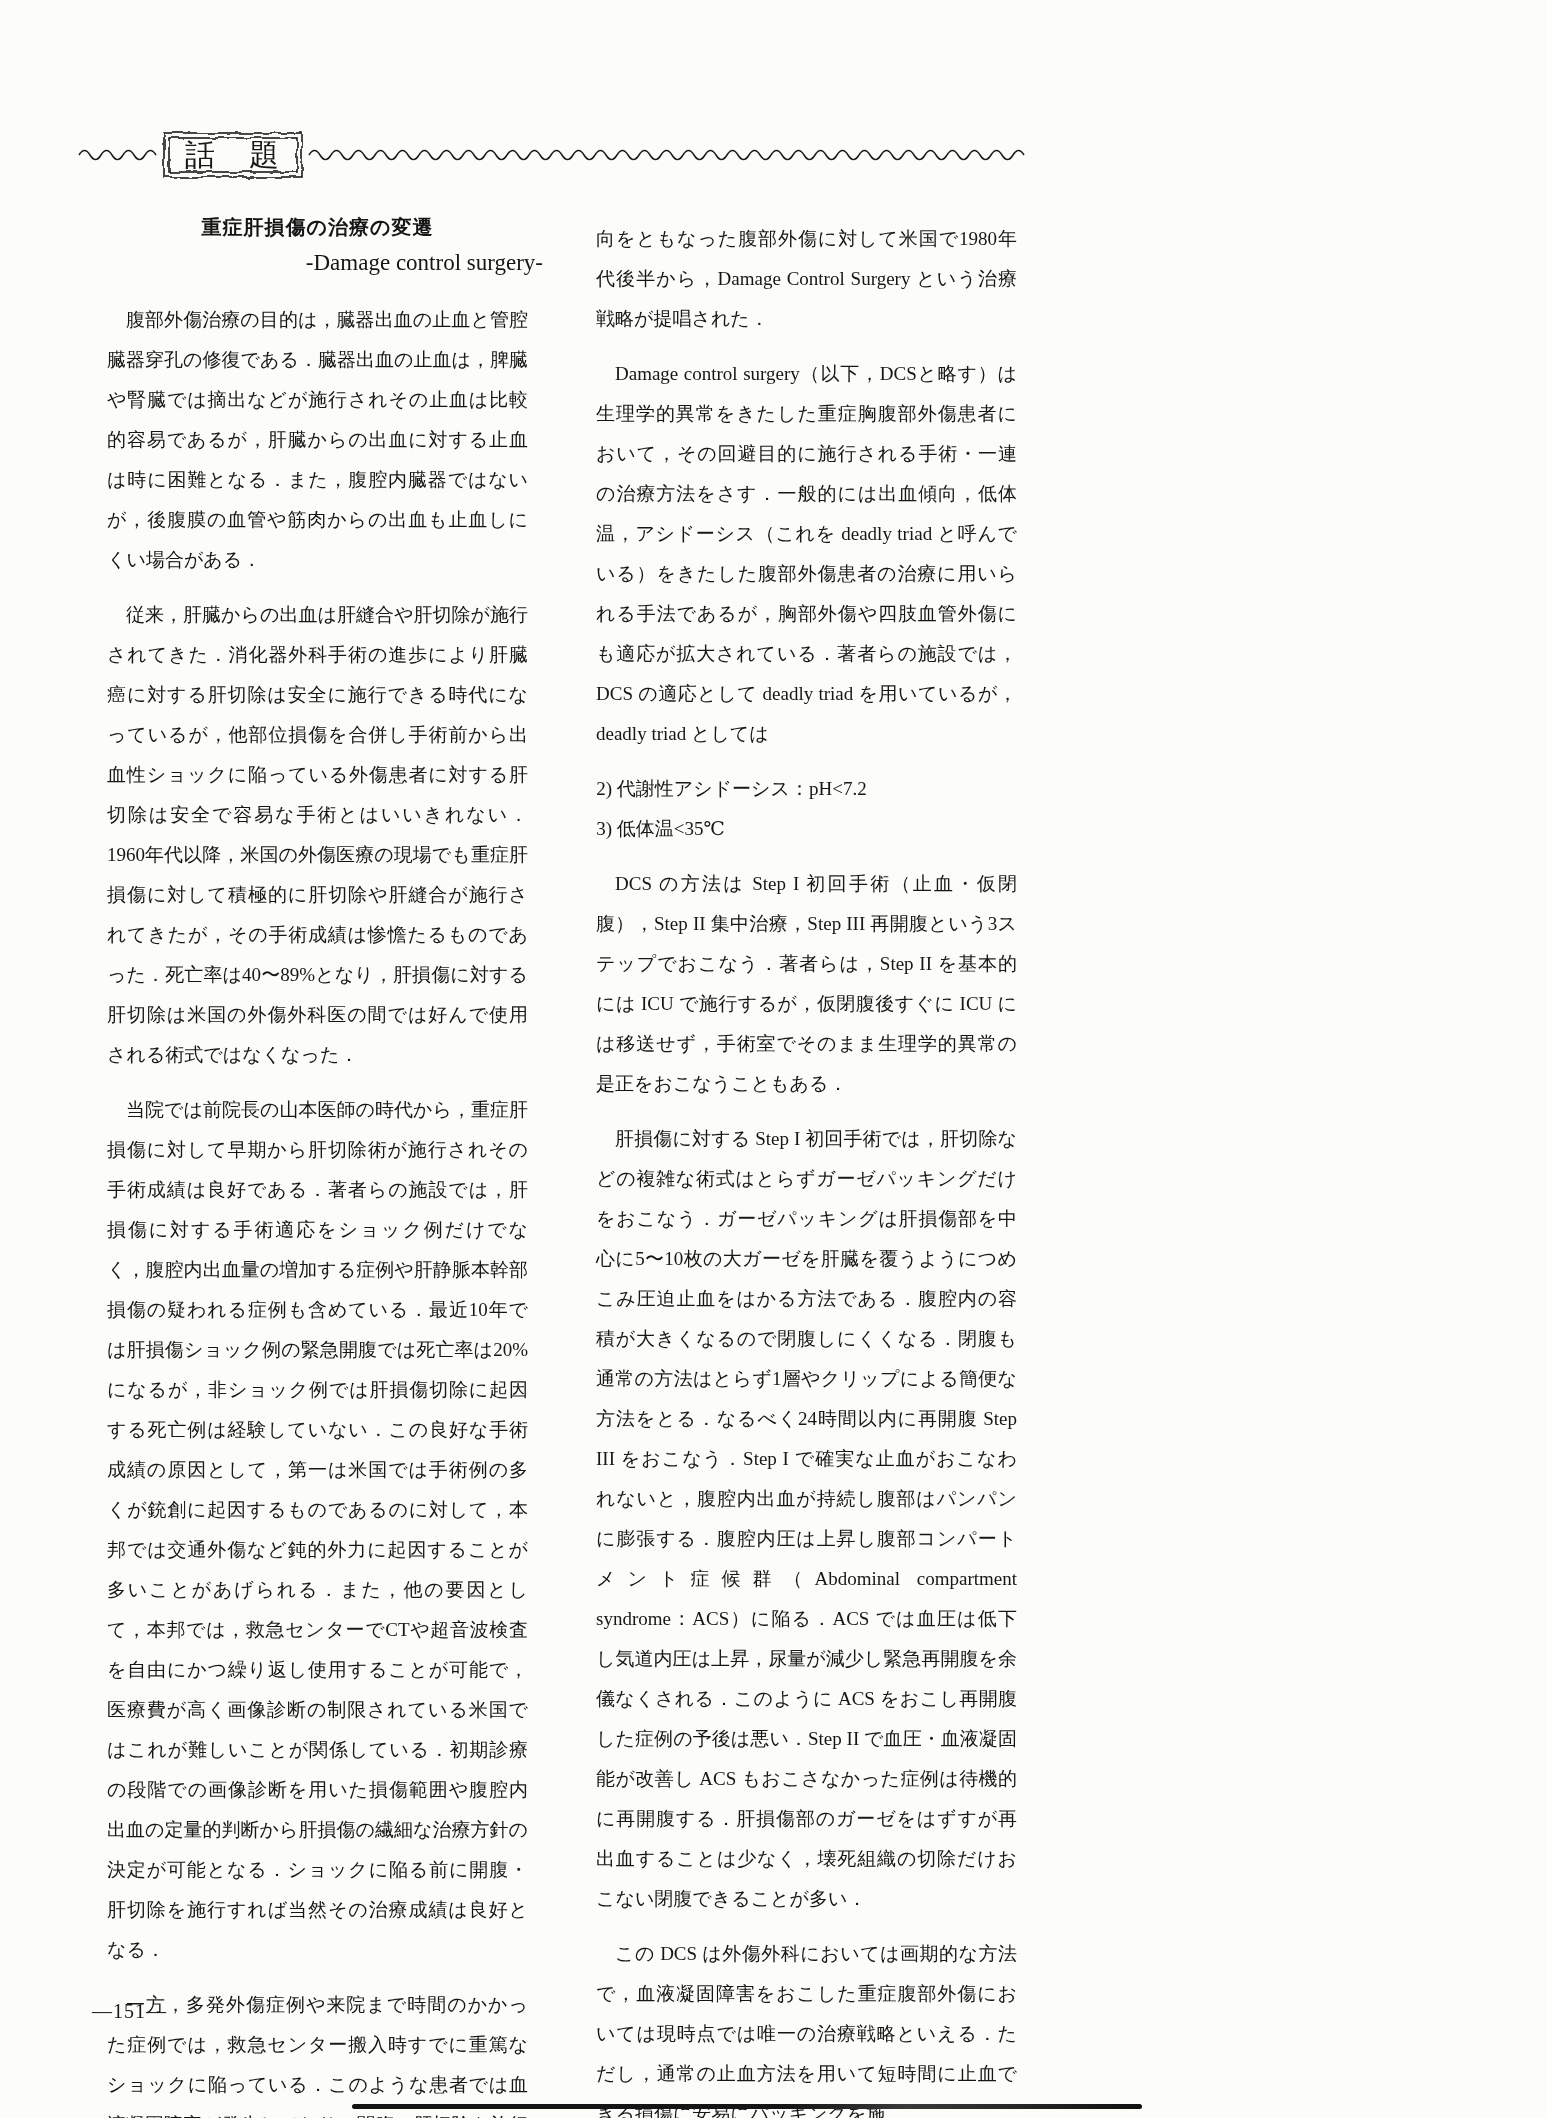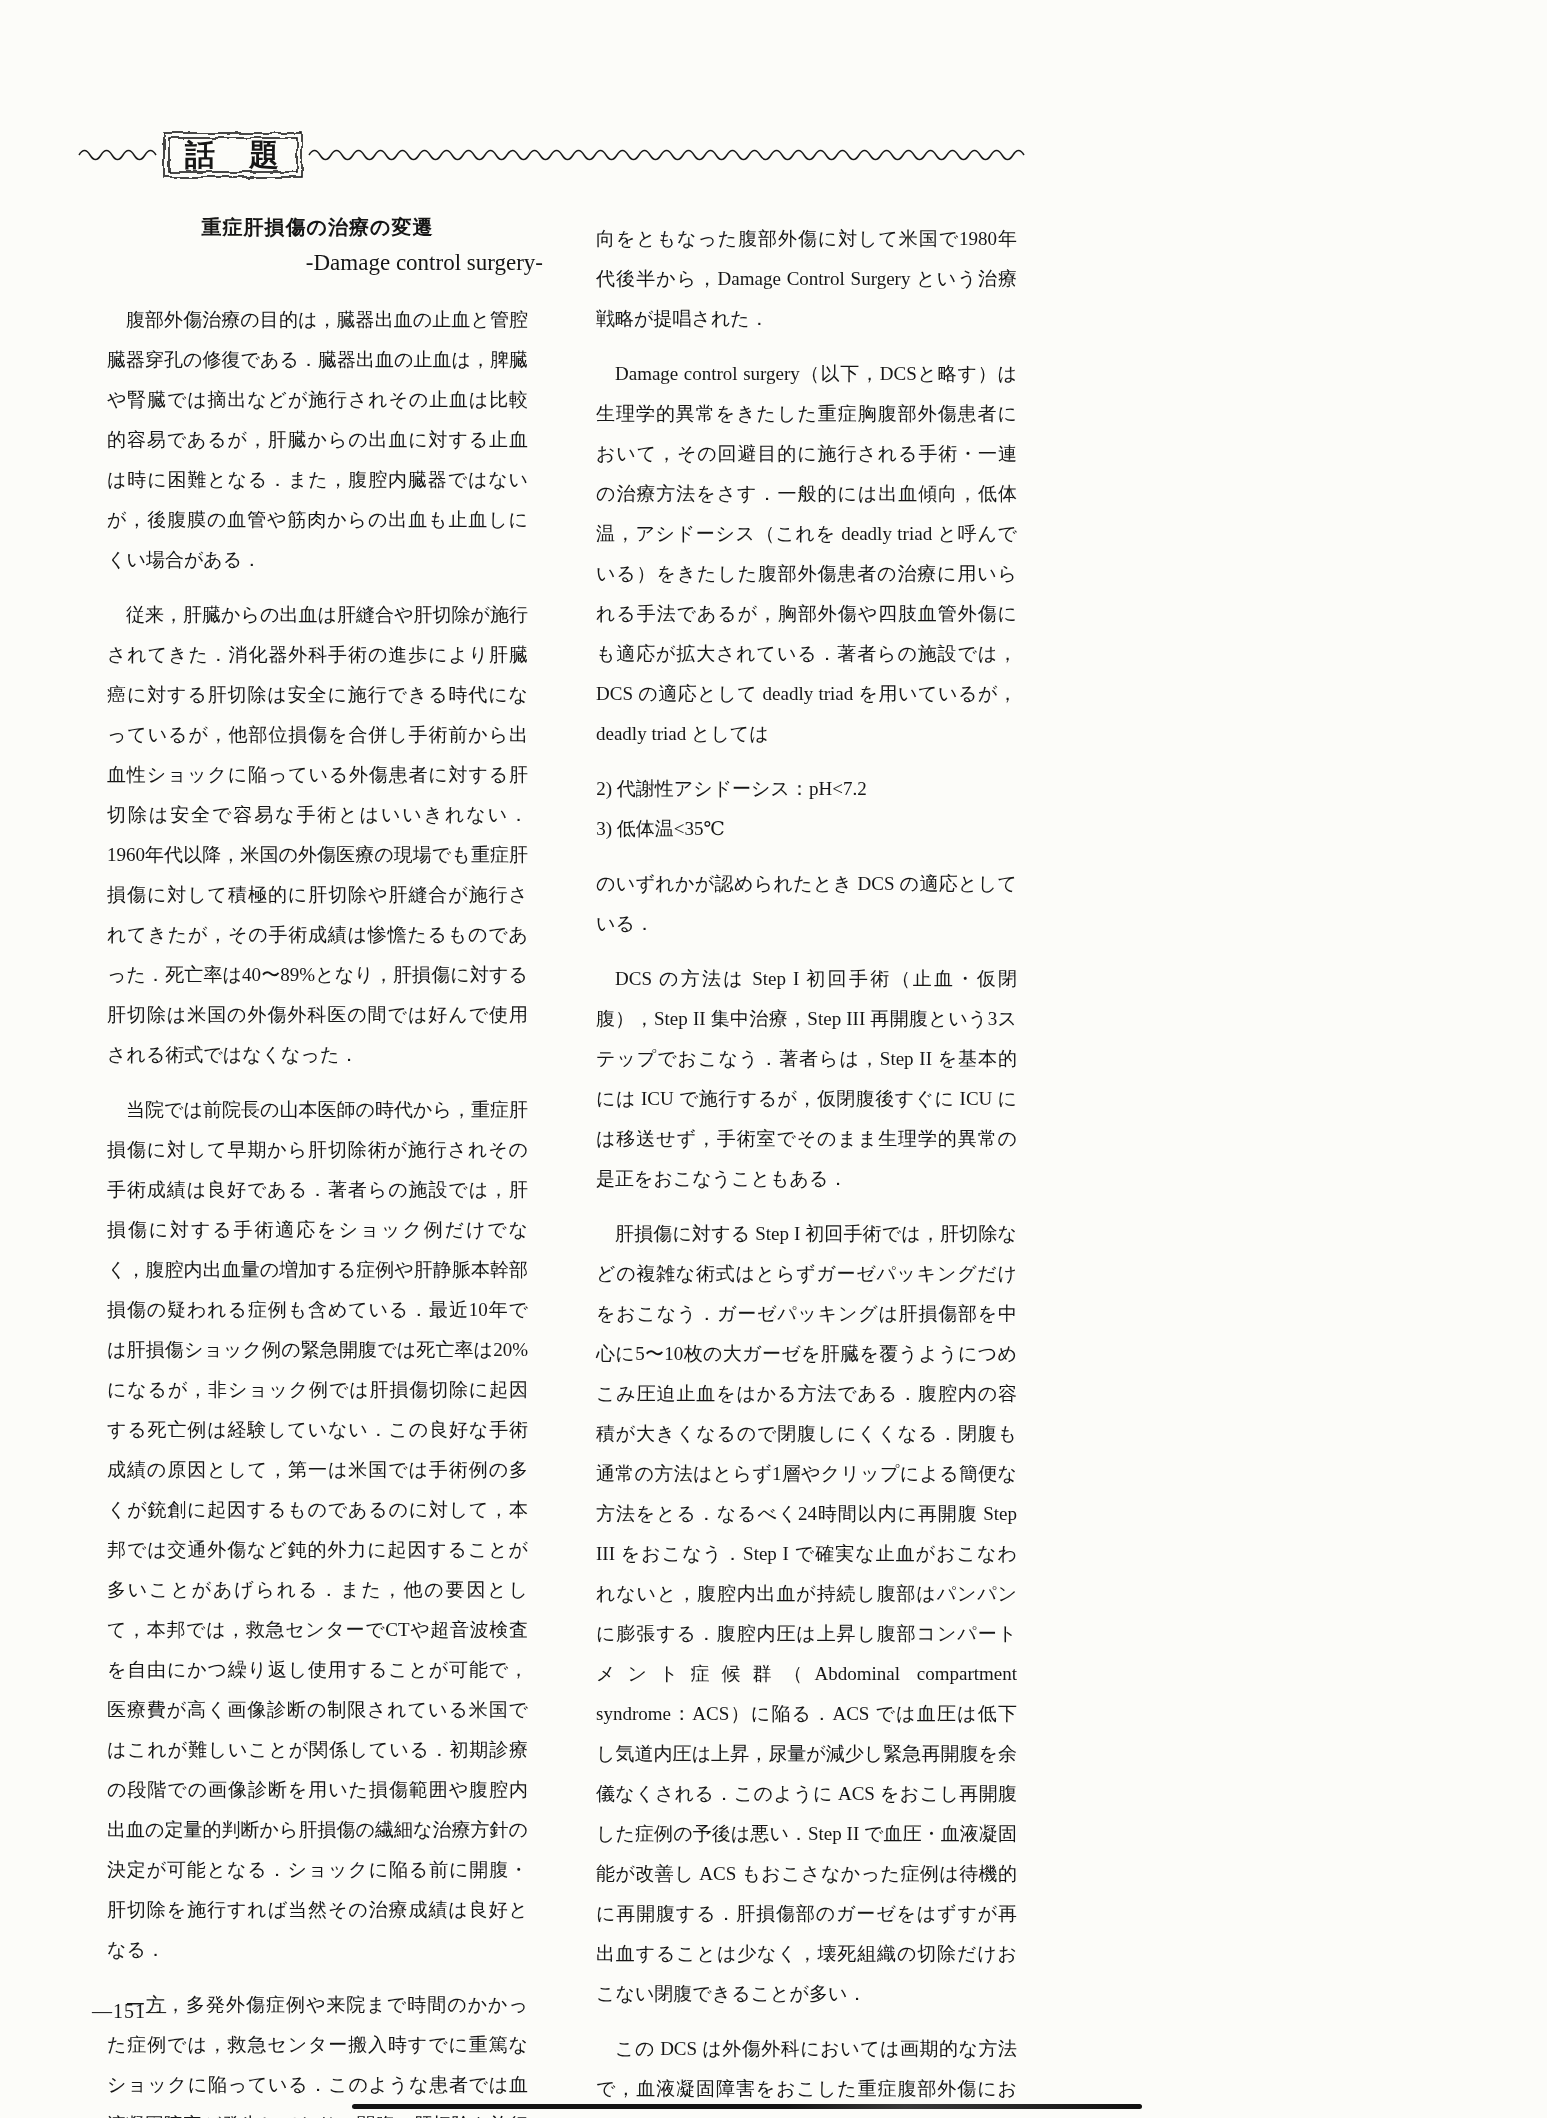--- a/index.html
+++ b/index.html
@@ -32,21 +32,21 @@
     height: 58px;
     display: flex;
     align-items: center;
     justify-content: center;
   }
   .badge-border { position: absolute; left: 0; top: 0; }
   .badge-label {
     position: relative;
     z-index: 2;
     font-size: 30px;
-    font-weight: 700;
+    font-weight: 400;
     letter-spacing: 2px;
     white-space: pre;
   }
 
   
   .columns {
     position: absolute;
     left: 92px;
     top: 204px;
     width: 940px;
@@ -152,21 +152,20 @@
 
     <div class="col">
       <p class="para">向をともなった腹部外傷に対して米国で1980年代後半から，Damage Control Surgery という治療戦略が提唱された．</p>
       <p class="para indent">Damage control surgery（以下，DCSと略す）は生理学的異常をきたした重症胸腹部外傷患者において，その回避目的に施行される手術・一連の治療方法をさす．一般的には出血傾向，低体温，アシドーシス（これを deadly triad と呼んでいる）をきたした腹部外傷患者の治療に用いられる手法であるが，胸部外傷や四肢血管外傷にも適応が拡大されている．著者らの施設では，DCS の適応として deadly triad を用いているが，deadly triad としては</p>
 
       <div class="criteria-list">
         <p class="list-item">2) 代謝性アシドーシス：pH&lt;7.2</p>
         <p class="list-item">3) 低体温&lt;35℃</p>
       </div>
 
-      <p class="para">のいずれかが認められたとき DCS の適応としている．</p>
       <p class="para indent">DCS の方法は Step I 初回手術（止血・仮閉腹），Step II 集中治療，Step III 再開腹という3ステップでおこなう．著者らは，Step II を基本的には ICU で施行するが，仮閉腹後すぐに ICU には移送せず，手術室でそのまま生理学的異常の是正をおこなうこともある．</p>
       <p class="para indent">肝損傷に対する Step I 初回手術では，肝切除などの複雑な術式はとらずガーゼパッキングだけをおこなう．ガーゼパッキングは肝損傷部を中心に5〜10枚の大ガーゼを肝臓を覆うようにつめこみ圧迫止血をはかる方法である．腹腔内の容積が大きくなるので閉腹しにくくなる．閉腹も通常の方法はとらず1層やクリップによる簡便な方法をとる．なるべく24時間以内に再開腹 Step III をおこなう．Step I で確実な止血がおこなわれないと，腹腔内出血が持続し腹部はパンパンに膨張する．腹腔内圧は上昇し腹部コンパートメント症候群（Abdominal compartment syndrome：ACS）に陥る．ACS では血圧は低下し気道内圧は上昇，尿量が減少し緊急再開腹を余儀なくされる．このように ACS をおこし再開腹した症例の予後は悪い．Step II で血圧・血液凝固能が改善し ACS もおこさなかった症例は待機的に再開腹する．肝損傷部のガーゼをはずすが再出血することは少なく，壊死組織の切除だけおこない閉腹できることが多い．</p>
       <p class="para indent">この DCS は外傷外科においては画期的な方法で，血液凝固障害をおこした重症腹部外傷においては現時点では唯一の治療戦略といえる．ただし，通常の止血方法を用いて短時間に止血できる損傷に安易にパッキングを施</p>
     </div>
 
   </div>
 
   <div class="page-footer">
     <span>—151—</span>
   </div>

